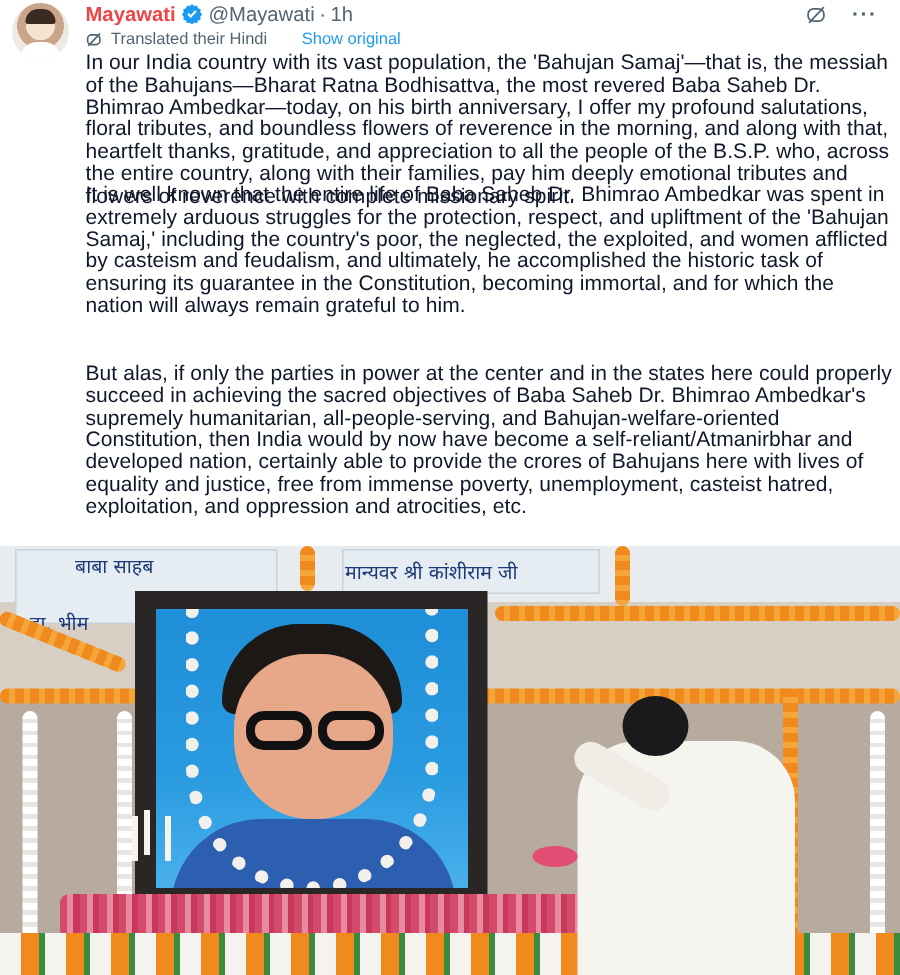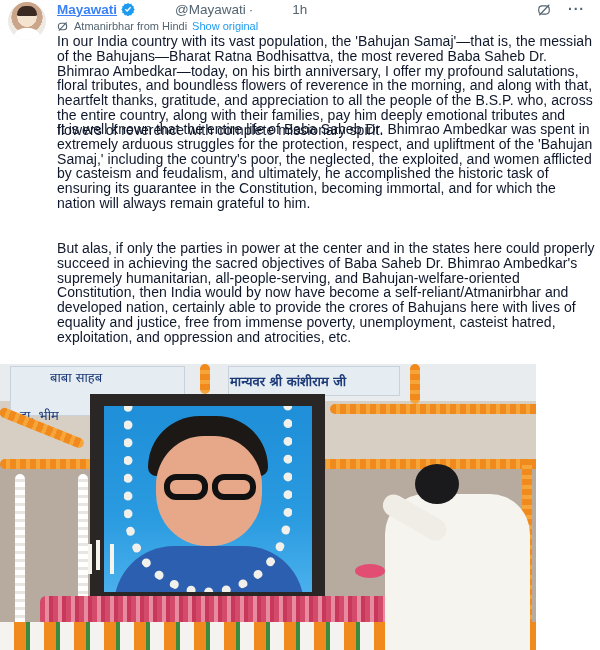--- a/index.html
+++ b/index.html
@@ -8,47 +8,47 @@
 
   .tweet { position: absolute; left: 0; top: 0; width: 600px; height: 650px; }
 
   .avatar { position: absolute; left: 8px; top: 2px; width: 38px; height: 38px; border-radius: 50%;
     background: radial-gradient(circle at 50% 40%, #f4e3cf 0 32%, #caa58a 33% 52%, #efe9e3 53% 100%);
     overflow: hidden; }
   .avatar .hair { position: absolute; left: 9px; top: 4px; width: 20px; height: 10px; border-radius: 10px 10px 2px 2px; background: #3a2a22; }
   .avatar .body { position: absolute; left: 5px; top: 26px; width: 28px; height: 14px; border-radius: 12px 12px 0 0; background: #ffffff; }
 
   .header { position: absolute; left: 57px; top: 0px; height: 18px; display: flex; align-items: center; font-size: 13.5px; white-space: nowrap; }
-  .name { font-weight: 700; color: #3b82f6; text-decoration: underline; }
+  .name { font-weight: 700; color: #ef4444; }
   .verified { width: 14px; height: 14px; margin: 0 4px 0 4px; }
-  .handle, .dot, .time { color: #536471; margin-left: 36px; }
+  .handle, .dot, .time { color: #536471; }
   .dot { margin: 0 3px; }
 
   .grok-icon { position: absolute; left: 537px; top: 3px; width: 14px; height: 14px; }
   .more-icon { position: absolute; left: 568px; top: 1px; color: #536471; font-size: 14px; letter-spacing: 1px; font-weight: 700; }
 
   .translated { position: absolute; left: 57px; top: 19px; height: 14px; display: flex; align-items: center; font-size: 11px; color: #536471; white-space: nowrap; }
   .translated .tr-icon { width: 11px; height: 11px; margin-right: 6px; }
-  .show-original { color: #1d9bf0; margin-left: 5px; cursor: pointer; }
+  .show-original { color: #1d9bf0; margin-left: 23px; cursor: pointer; }
 
   .text { position: absolute; left: 57px; width: 540px; font-size: 14px; line-height: 14.8px; color: #0f172a; letter-spacing: 0.05px; }
   .p1 { top: 34px; }
   .p2 { top: 122px; }
   .p3 { top: 241px; }
 
-  .media { position: absolute; left: 0; top: 364px; width: 536px; height: 286px; overflow: hidden; background: #c9c4bd; }
+  .media { position: absolute; left: 0; top: 364px; width: 600px; height: 286px; overflow: hidden; background: #c9c4bd; }
   
   .wall { position: absolute; left: 0; top: 0; width: 600px; height: 286px;
     background: linear-gradient(#e9ecef 0 13%, #d8cfc4 13% 35%, #b7ab9f 35% 100%); }
   .sign1 { position: absolute; left: 10px; top: 2px; width: 175px; height: 50px; background: #e5ecf2; border: 1px solid #c9d2da; }
   .sign2 { position: absolute; left: 228px; top: 2px; width: 172px; height: 30px; background: #e5ecf2; border: 1px solid #c9d2da; }
   .sign-text { position: absolute; font-family: "DejaVu Sans", sans-serif; font-size: 13px; color: #1c3a78; white-space: nowrap; }
   .s1a { left: 50px; top: 4px; }
   .s1b { left: 20px; top: 42px; }
-  .s2a { left: 230px; top: 8px; font-weight: bold; }
+  .s2a { left: 230px; top: 8px; }
   .garland-h { position: absolute; height: 10px; border-radius: 5px;
     background: repeating-linear-gradient(90deg, #f08a1c 0 6px, #f6a53a 6px 10px); }
   .g1 { left: 0; top: 42px; width: 90px; transform: rotate(22deg); transform-origin: left; }
   .g2 { left: 330px; top: 40px; width: 270px; transform: rotate(0deg); }
   .g3 { left: 0; top: 95px; width: 600px; }
   .garland-v { position: absolute; width: 10px; border-radius: 5px;
     background: repeating-linear-gradient(#f08a1c 0 6px, #f6a53a 6px 10px); }
   .white-v { position: absolute; width: 10px; border-radius: 5px;
     background: repeating-linear-gradient(#ffffff 0 5px, #e8e6e2 5px 8px); }
   .frame { position: absolute; left: 90px; top: 30px; width: 235px; height: 210px; background: #2a2626; }
@@ -94,21 +94,21 @@
     <rect x="3" y="5" width="18" height="14" rx="6" fill="none" stroke="#536471" stroke-width="2"></rect>
     <path d="M4 21L21 3" stroke="#536471" stroke-width="2"></path>
   </svg>
   <span class="more-icon">···</span>
 
   <div class="translated">
     <svg class="tr-icon" viewBox="0 0 24 24">
       <rect x="3" y="5" width="18" height="14" rx="6" fill="none" stroke="#536471" stroke-width="2.4"></rect>
       <path d="M4 21L21 3" stroke="#536471" stroke-width="2.4"></path>
     </svg>
-    <span>Atmanirbhar from Hindi</span>
+    <span>Translated their Hindi</span>
     <span class="show-original">Show original</span>
   </div>
 
   <div class="text p1">In our India country with its vast population, the 'Bahujan Samaj'—that is, the messiah of the Bahujans—Bharat Ratna Bodhisattva, the most revered Baba Saheb Dr. Bhimrao Ambedkar—today, on his birth anniversary, I offer my profound salutations, floral tributes, and boundless flowers of reverence in the morning, and along with that, heartfelt thanks, gratitude, and appreciation to all the people of the B.S.P. who, across the entire country, along with their families, pay him deeply emotional tributes and flowers of reverence with complete missionary spirit.</div>
   <div class="text p2">It is well known that the entire life of Baba Saheb Dr. Bhimrao Ambedkar was spent in extremely arduous struggles for the protection, respect, and upliftment of the 'Bahujan Samaj,' including the country's poor, the neglected, the exploited, and women afflicted by casteism and feudalism, and ultimately, he accomplished the historic task of ensuring its guarantee in the Constitution, becoming immortal, and for which the nation will always remain grateful to him.</div>
   <div class="text p3">But alas, if only the parties in power at the center and in the states here could properly succeed in achieving the sacred objectives of Baba Saheb Dr. Bhimrao Ambedkar's supremely humanitarian, all-people-serving, and Bahujan-welfare-oriented Constitution, then India would by now have become a self-reliant/Atmanirbhar and developed nation, certainly able to provide the crores of Bahujans here with lives of equality and justice, free from immense poverty, unemployment, casteist hatred, exploitation, and oppression and atrocities, etc.</div>
 
   <div class="media">
     <div class="wall"></div>
     <div class="sign1"></div>

